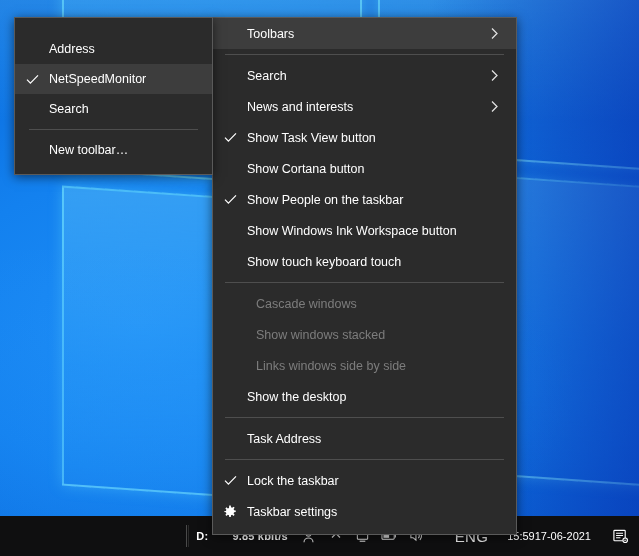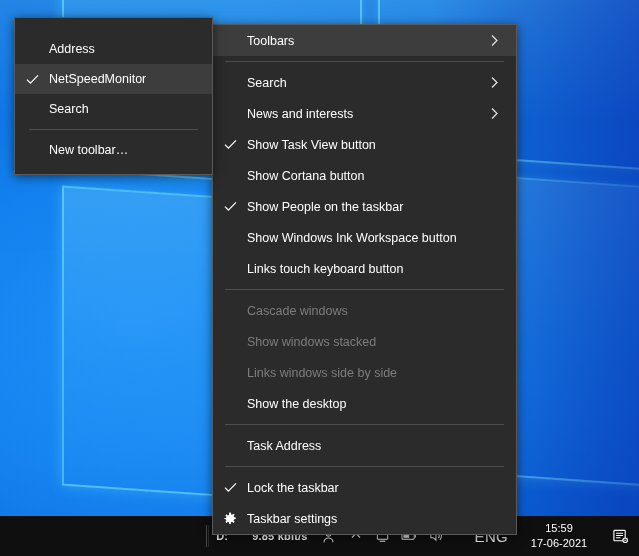--- a/index.html
+++ b/index.html
@@ -121,21 +121,21 @@
     height: 40px;
     display: flex; align-items: center;
     letter-spacing: 0.3px;
     margin-left: 17px;
   }
 
   .clock {
     height: 100%;
     min-width: 84px;
     padding: 0 10px;
-    display: flex; flex-direction: column;
+    display: flex; flex-direction: row;
     align-items: center; justify-content: center;
     color: #ffffff;
     font-size: 11px;
     line-height: 1.35;
   }
 
   .notif {
     width: 38px; height: 100%;
     display: flex; align-items: center; justify-content: center;
     color: #ffffff;
@@ -146,21 +146,21 @@
     position: absolute;
     background: #2b2b2b;
     border: 1px solid #5a5a5a;
     box-shadow: 0 2px 10px rgba(0,0,0,0.55);
     z-index: 20;
     padding: 3px 0;
     user-select: none;
   }
   .menu-main {
     left: 212px;
-    top: 24px;
+    top: 17px;
     width: 305px;
     bottom: 21px;
     padding: 0;
     overflow: hidden;
   }
   .menu-sub {
     left: 14px;
     top: 17px;
     width: 199px;
     padding: 16px 0 9px 0;
@@ -190,21 +190,21 @@
   .mi .mi-label { flex: 1 1 auto; }
   .mi .mi-arrow {
     width: 24px;
     min-width: 24px;
     display: flex;
     align-items: center;
     justify-content: center;
     color: #e2e2e2;
   }
   .mi.highlight { background: #3d3d3d; }
-  .mi.disabled .mi-label { color: #7d7d7d; }
+  .mi.disabled .mi-label { color: #7d7d7d; margin-left: 9px; }
 
   .menu-main .mi { height: 31px; }
   .menu-sub .mi { height: 30px; }
 
   .sep {
     height: 1px;
     background: #4e4e4e;
     margin: 5px 12px 5px 12px;
   }
   .menu-sub .sep { margin: 5px 14px; }
@@ -352,21 +352,21 @@
     </div>
 
     <div class="mi">
       <span class="mi-check"></span>
       <span class="mi-label">Show Windows Ink Workspace button</span>
       <span class="mi-arrow"></span>
     </div>
 
     <div class="mi">
       <span class="mi-check"></span>
-      <span class="mi-label">Links touch keyboard button</span>
+      <span class="mi-label">Show touch keyboard touch</span>
       <span class="mi-arrow"></span>
     </div>
 
     <div class="sep"></div>
 
     <div class="mi disabled">
       <span class="mi-check"></span>
       <span class="mi-label">Cascade windows</span>
       <span class="mi-arrow"></span>
     </div>

